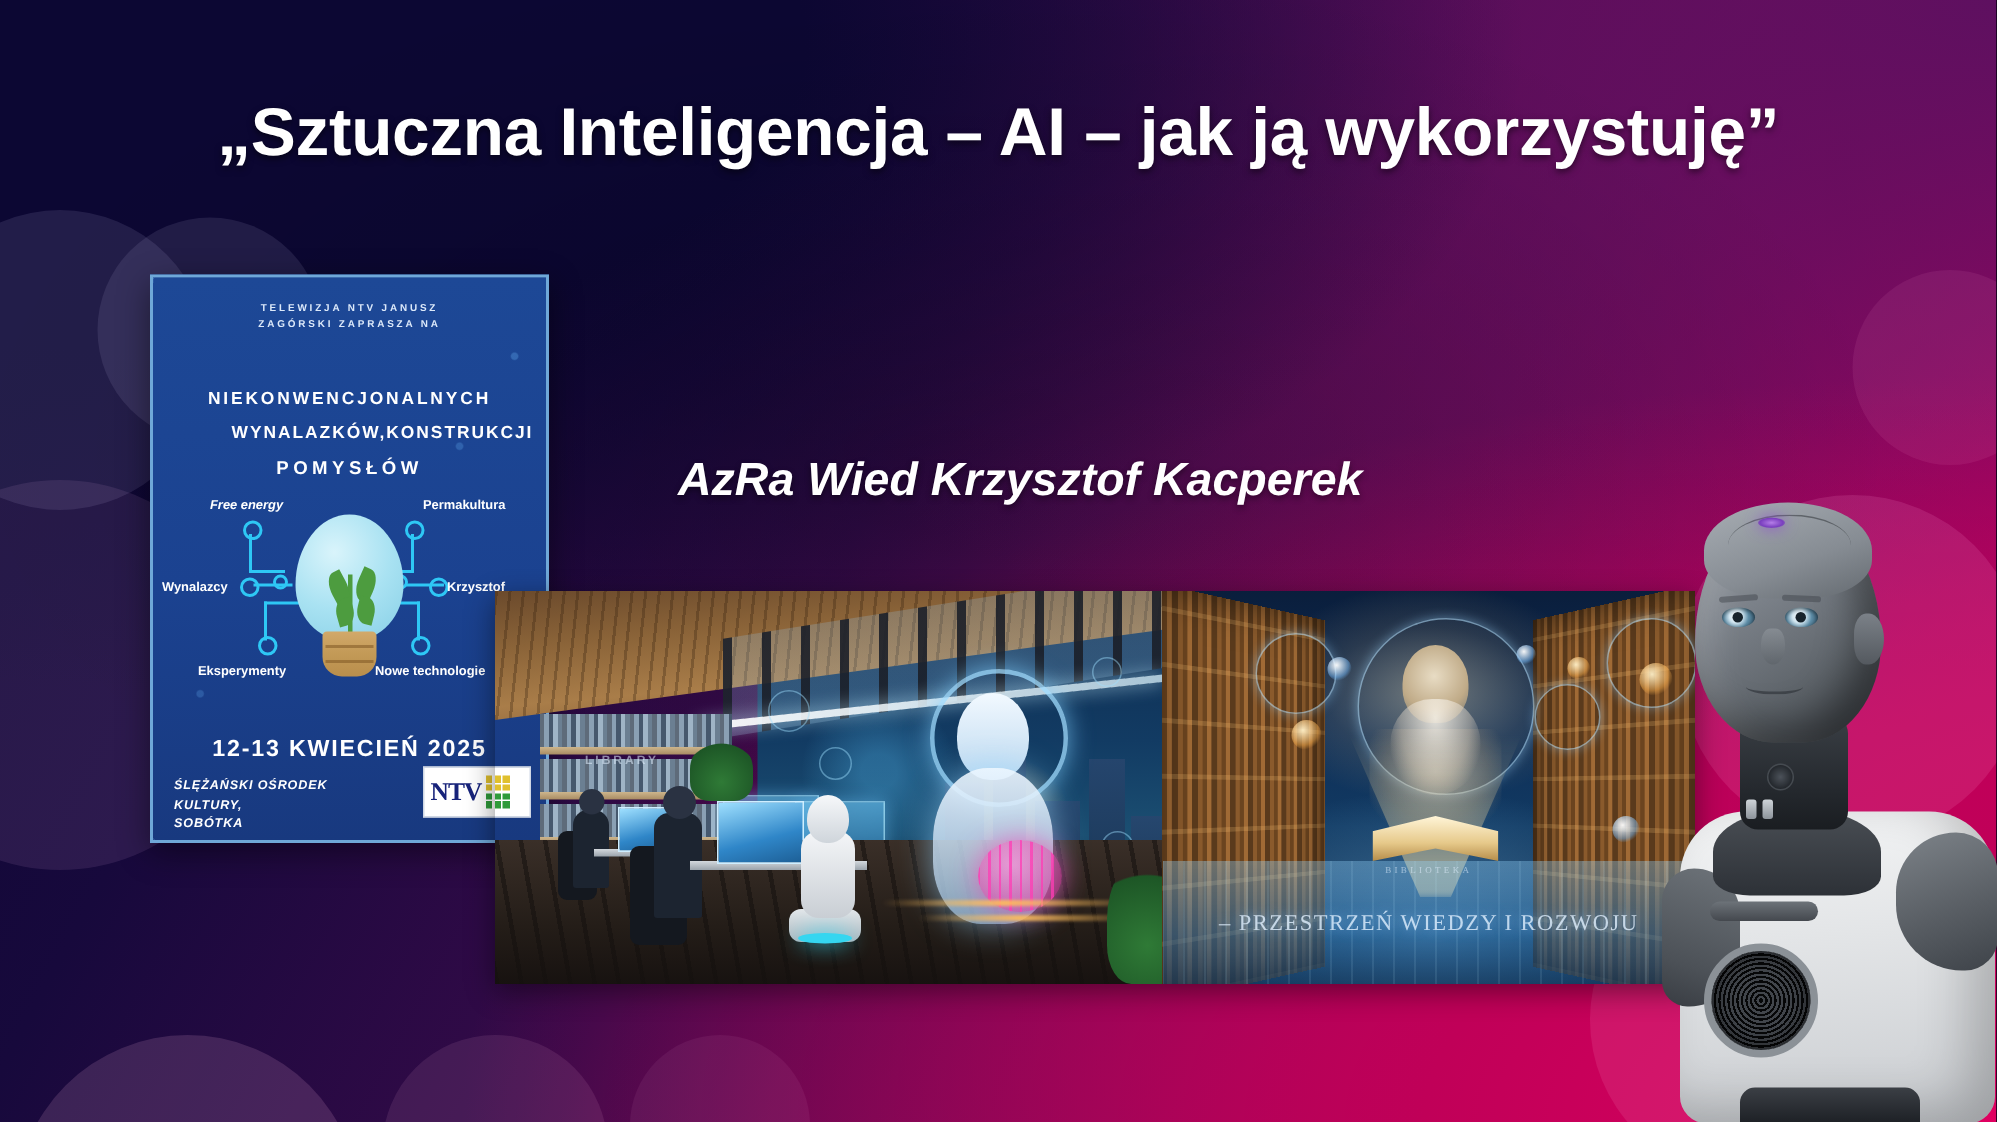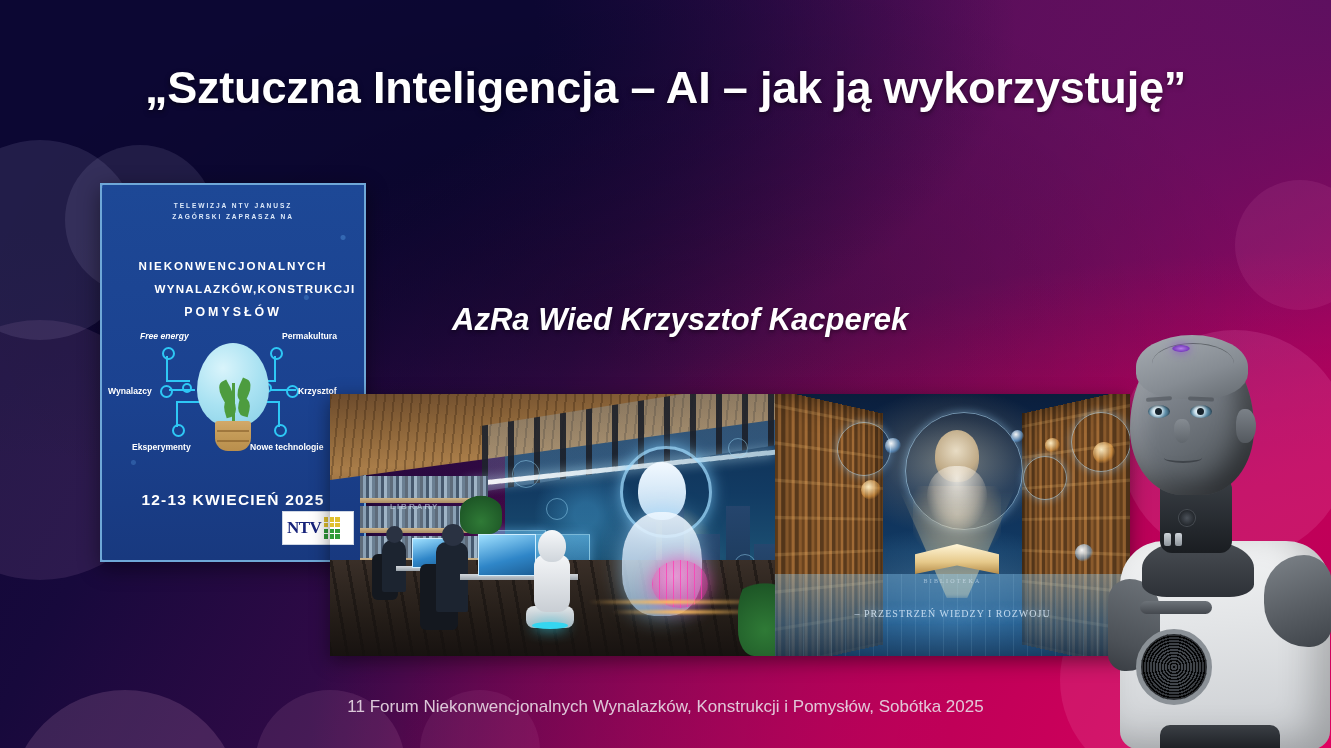--- a/index.html
+++ b/index.html
@@ -434,21 +434,21 @@
     font-family: "Liberation Serif", serif;
   }
   .pr-cap-title {
     position: absolute; left: 0; right: 0; top: 194px; text-align: center;
     font-size: 15px; color: #eef6ff; letter-spacing: 0.6px;
     font-family: "Liberation Serif", serif;
     text-shadow: 0 0 10px rgba(140,200,255,0.85);
   }
   .pr-cap-sub {
     position: absolute; left: 0; right: 0; top: 214px; text-align: center;
-    font-size: 10px; color: rgba(225,240,255,0.80); letter-spacing: 1px;
+    font-size: 15px; color: rgba(225,240,255,0.80); letter-spacing: 1px;
     font-family: "Liberation Serif", serif;
     text-shadow: 0 0 8px rgba(140,200,255,0.7);
   }
 
   
   .robot {
     position: absolute;
     left: 1112px;
     top: 333px;
     width: 225px;
@@ -641,20 +641,24 @@
         <div class="lbl lbl-free">Free energy</div>
         <div class="lbl lbl-perma">Permakultura</div>
         <div class="lbl lbl-wyn">Wynalazcy</div>
         <div class="lbl lbl-inw">Krzysztof</div>
         <div class="lbl lbl-eksp">Eksperymenty</div>
         <div class="lbl lbl-nowe">Nowe technologie</div>
       </div>
 
       <div class="p-date">12-13 KWIECIEŃ 2025</div>
 
+      <div class="p-venue">
+        <div>ŚLĘŻAŃSKI OŚRODEK  KULTURY,</div>
+        <div>SOBÓTKA</div>
+      </div>
 
       <div class="ntv-logo">
         <div class="ntv-text">NTV</div>
         <div class="ntv-bars">
           <div class="ntv-row">
             <div class="ntv-cell cy"></div>
             <div class="ntv-cell cy"></div>
             <div class="ntv-cell cy"></div>
           </div>
           <div class="ntv-row">
@@ -791,15 +795,14 @@
     <div class="r-brow r-brow-l"></div>
     <div class="r-brow r-brow-r"></div>
     <div class="r-eye r-eye-l"></div>
     <div class="r-eye r-eye-r"></div>
     <div class="r-pupil r-pupil-l"></div>
     <div class="r-pupil r-pupil-r"></div>
     <div class="r-nose"></div>
     <div class="r-mouth"></div>
   </div>
 
-  <div class="footer">11 Forum Niekonwencjonalnych Wynalazków, Konstrukcji i Pomysłów, Sobótka 2025</div>
 
 </div>
 
 </body></html>

